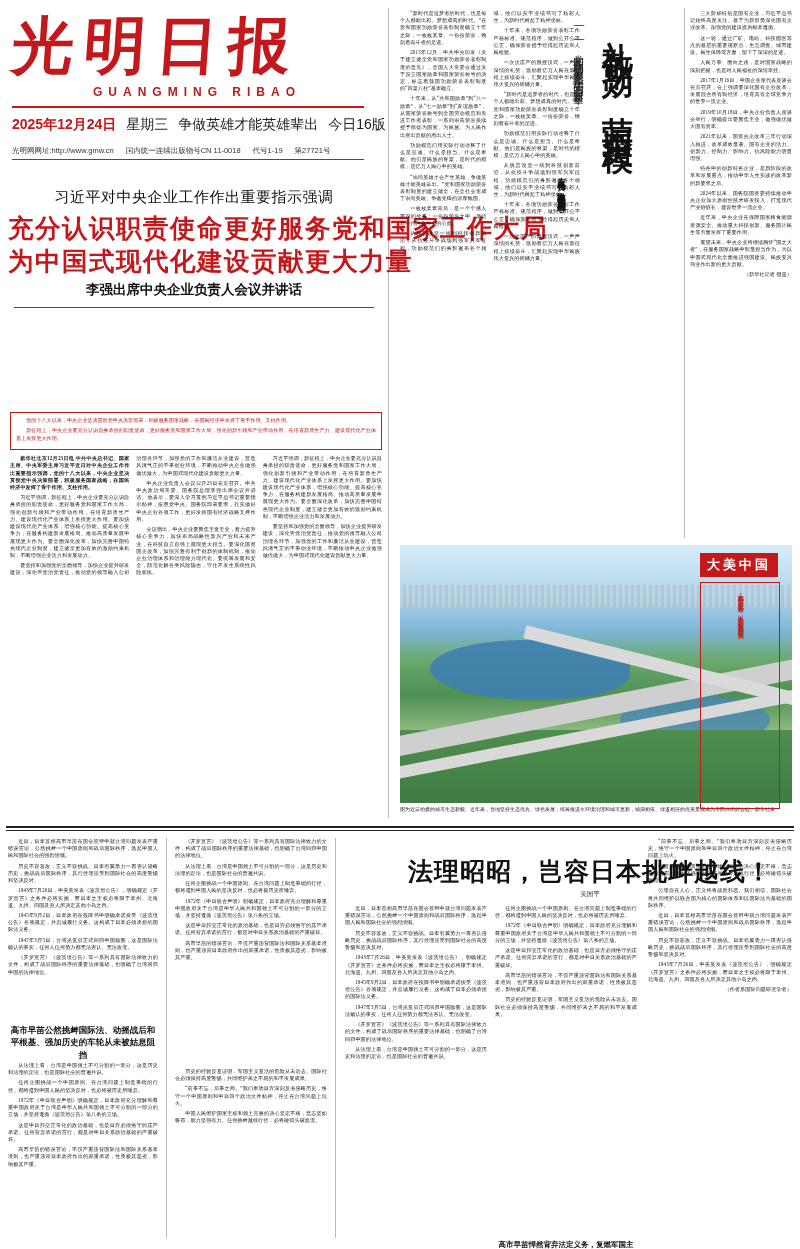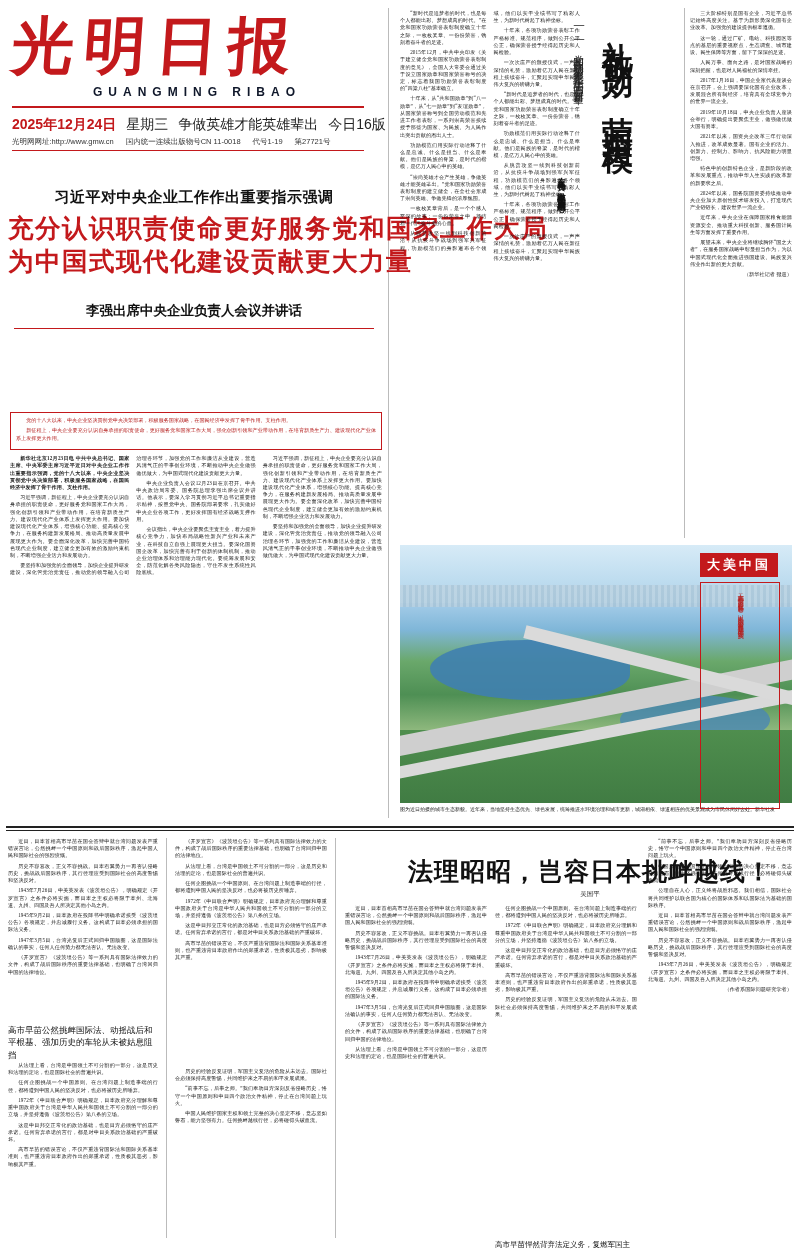--- a/index.html
+++ b/index.html
@@ -24,63 +24,63 @@
     line-height:1.05;
     white-space:nowrap;
     transform:skewX(-4deg);
   }
   .mast-pinyin{
     margin-top:6px;
     text-align:center;
     font-family:"Liberation Sans",sans-serif;
     font-size:12px;
     letter-spacing:6px;
-    color:#0f172a;
+    color:#b91c1c;
     font-weight:bold;
     padding-left:10px;
   }
   .mast-rule{
     margin-top:7px;
     height:2px;background:#c3191c;width:352px;
   }
   .mast-meta{
     margin-top:8px;
     display:flex;align-items:center;gap:10px;
     font-family:"Liberation Sans",sans-serif;
     font-size:14px;color:#222;
     white-space:nowrap;
   }
   .mast-meta .date{font-weight:bold;color:#c3191c;}
   .mast-sub{
-    margin-top:3px;
+    margin-top:12px;
     display:flex;gap:12px;
     font-family:"Liberation Sans",sans-serif;
     font-size:7.5px;color:#333;white-space:nowrap;
   }
   .mast-rule2{margin-top:3px;height:1px;background:#c3191c;width:352px;}
 
   
   .lead{position:absolute;left:8px;top:188px;width:372px;text-align:center;}
   .lead .kicker{
     font-family:"Liberation Sans",sans-serif;
-    font-weight:bold;font-size:15px;color:#111;letter-spacing:0.5px;
+    font-weight:normal;font-size:15px;color:#111;letter-spacing:0.5px;
     white-space:nowrap;
   }
   .lead .main1,.lead .main2{
     font-family:"Liberation Sans",sans-serif;
     font-weight:bold;
     font-size:25.5px;
     color:#c3191c;
     letter-spacing:1.5px;
     line-height:1.28;
     white-space:nowrap;
   }
   .lead .main1{margin-top:5px;}
   .lead .sub{
-    margin-top:25px;
+    margin-top:4px;
     font-family:"Liberation Sans",sans-serif;
     font-weight:bold;font-size:13.5px;color:#111;white-space:nowrap;
   }
   .lead .hrule{margin:8px auto 0;width:360px;height:1px;background:#c3191c;}
 
   
   .col{
     font-size:5.1px;
     line-height:1.42;
     text-align:justify;
@@ -189,21 +189,21 @@
     text-align:center;white-space:nowrap;
   }
   .feature-byline{
     position:absolute;left:380px;top:890px;width:420px;text-align:center;
     font-size:6.5px;color:#222;
   }
 
   .bl{position:absolute;}
   .mini-head{
     font-family:"Liberation Sans",sans-serif;
-    font-weight:normal;font-size:8.5px;line-height:1.45;color:#111;text-align:left;
+    font-weight:bold;font-size:8.5px;line-height:1.45;color:#111;text-align:center;
     margin:4px 0 4px;
   }
   .mini-head.sm{font-size:7.5px;}
 </style>
 </head>
 <body>
 
 <div class="page">
 
   <div class="masthead">

